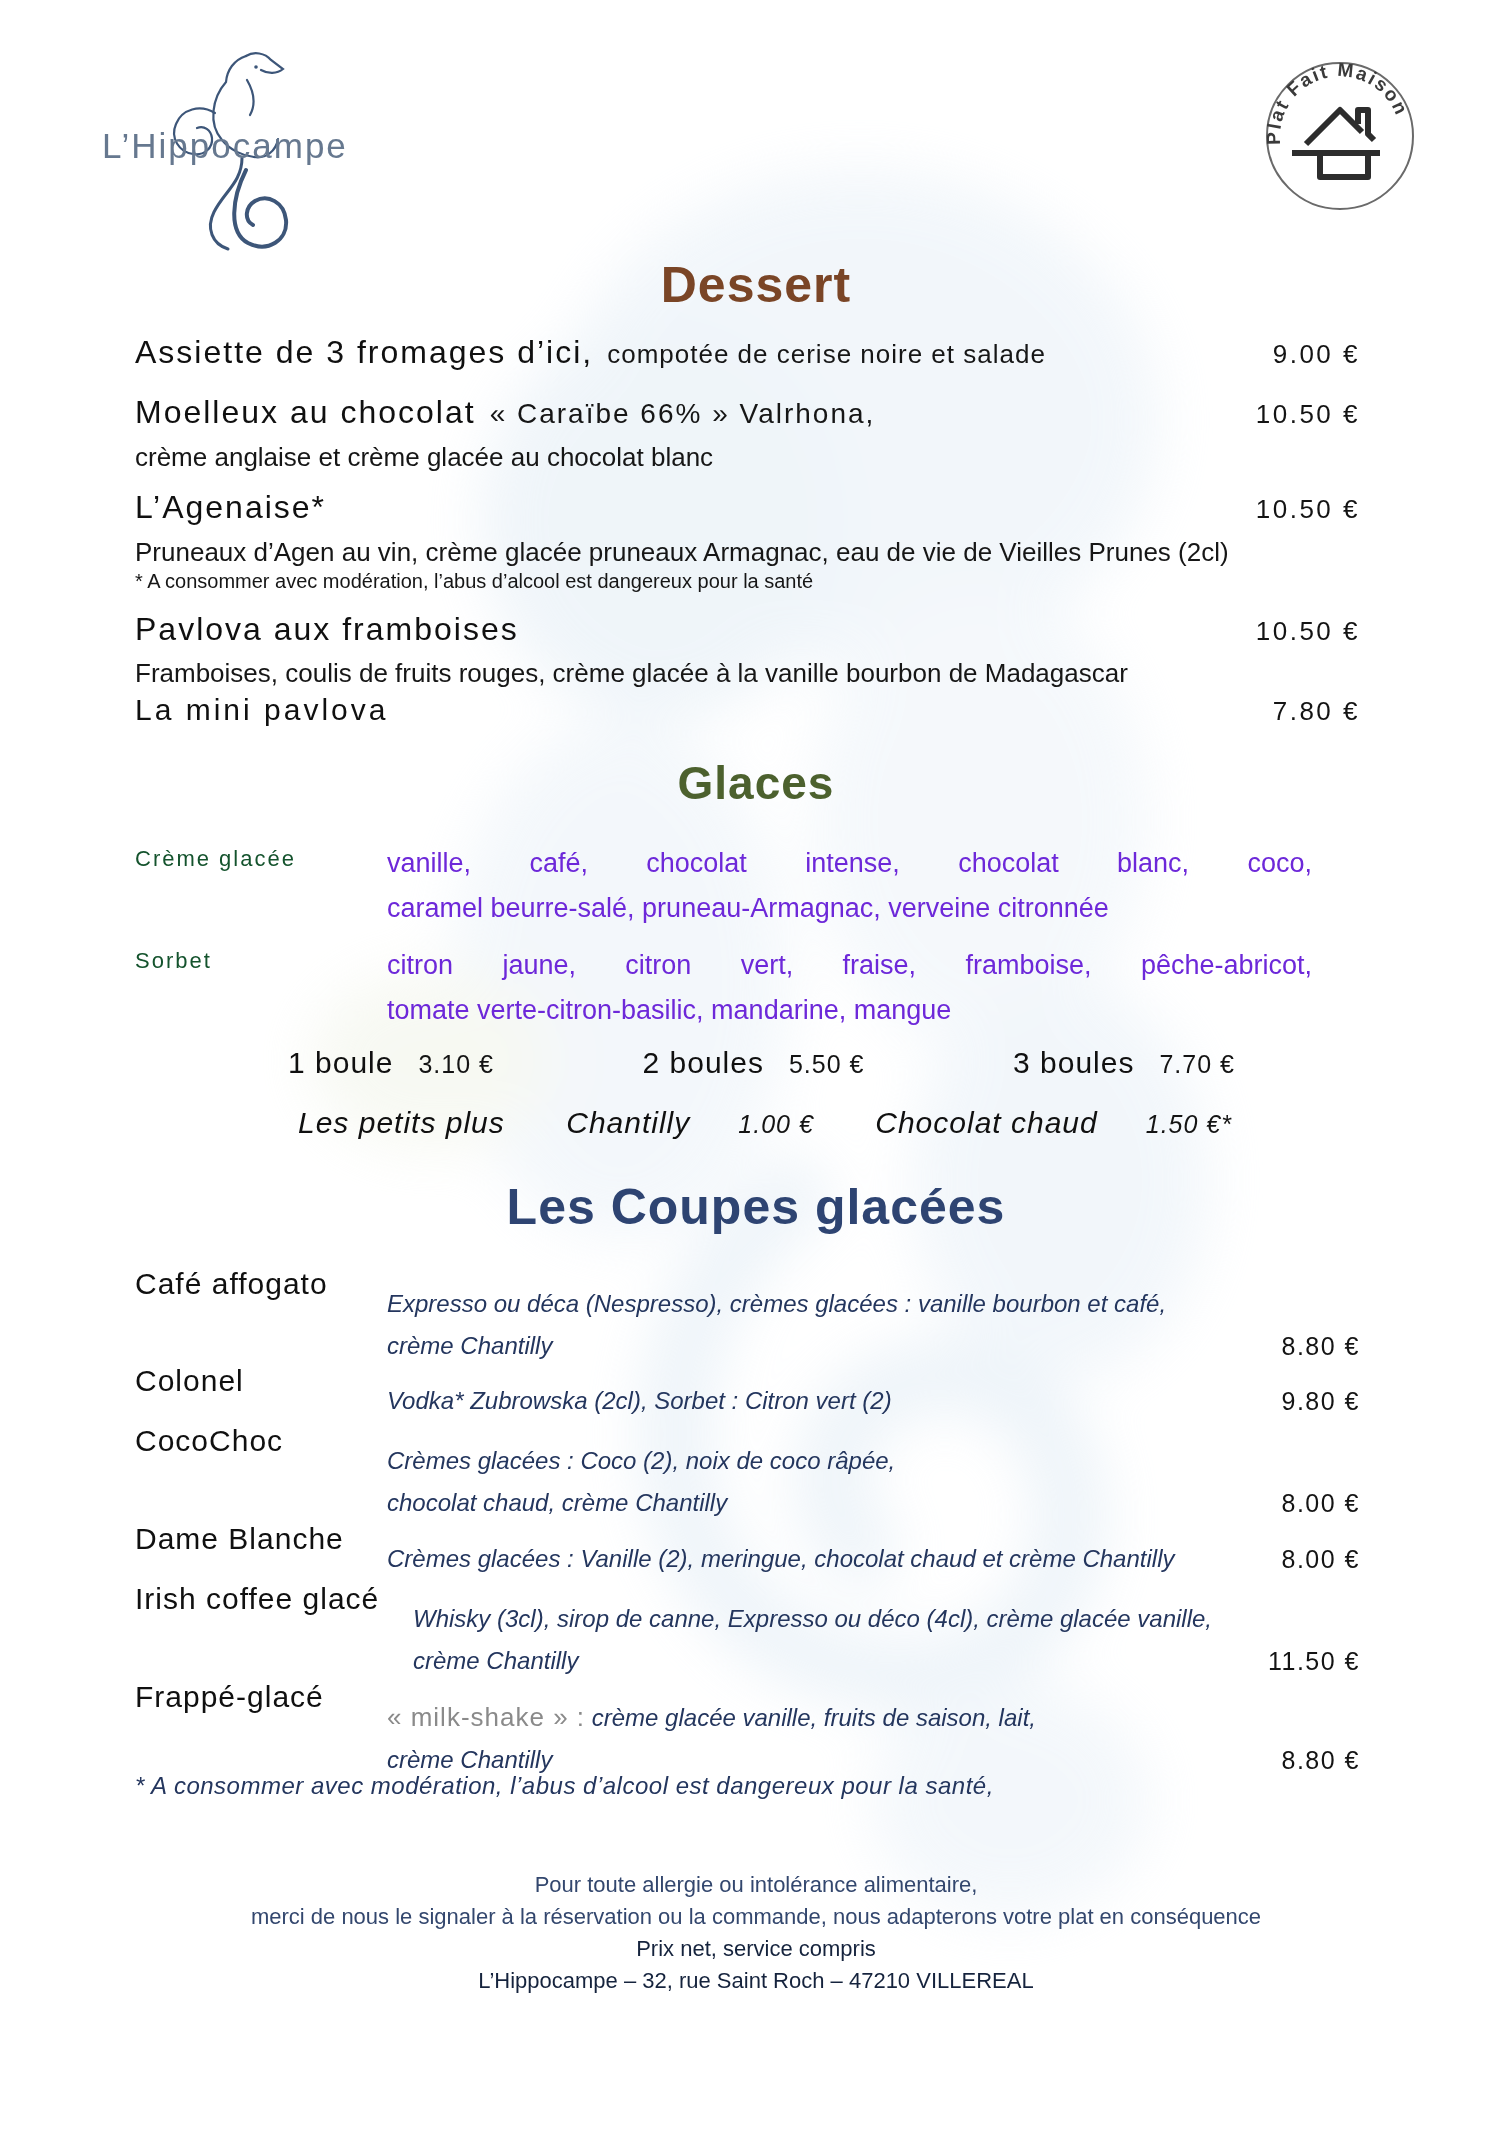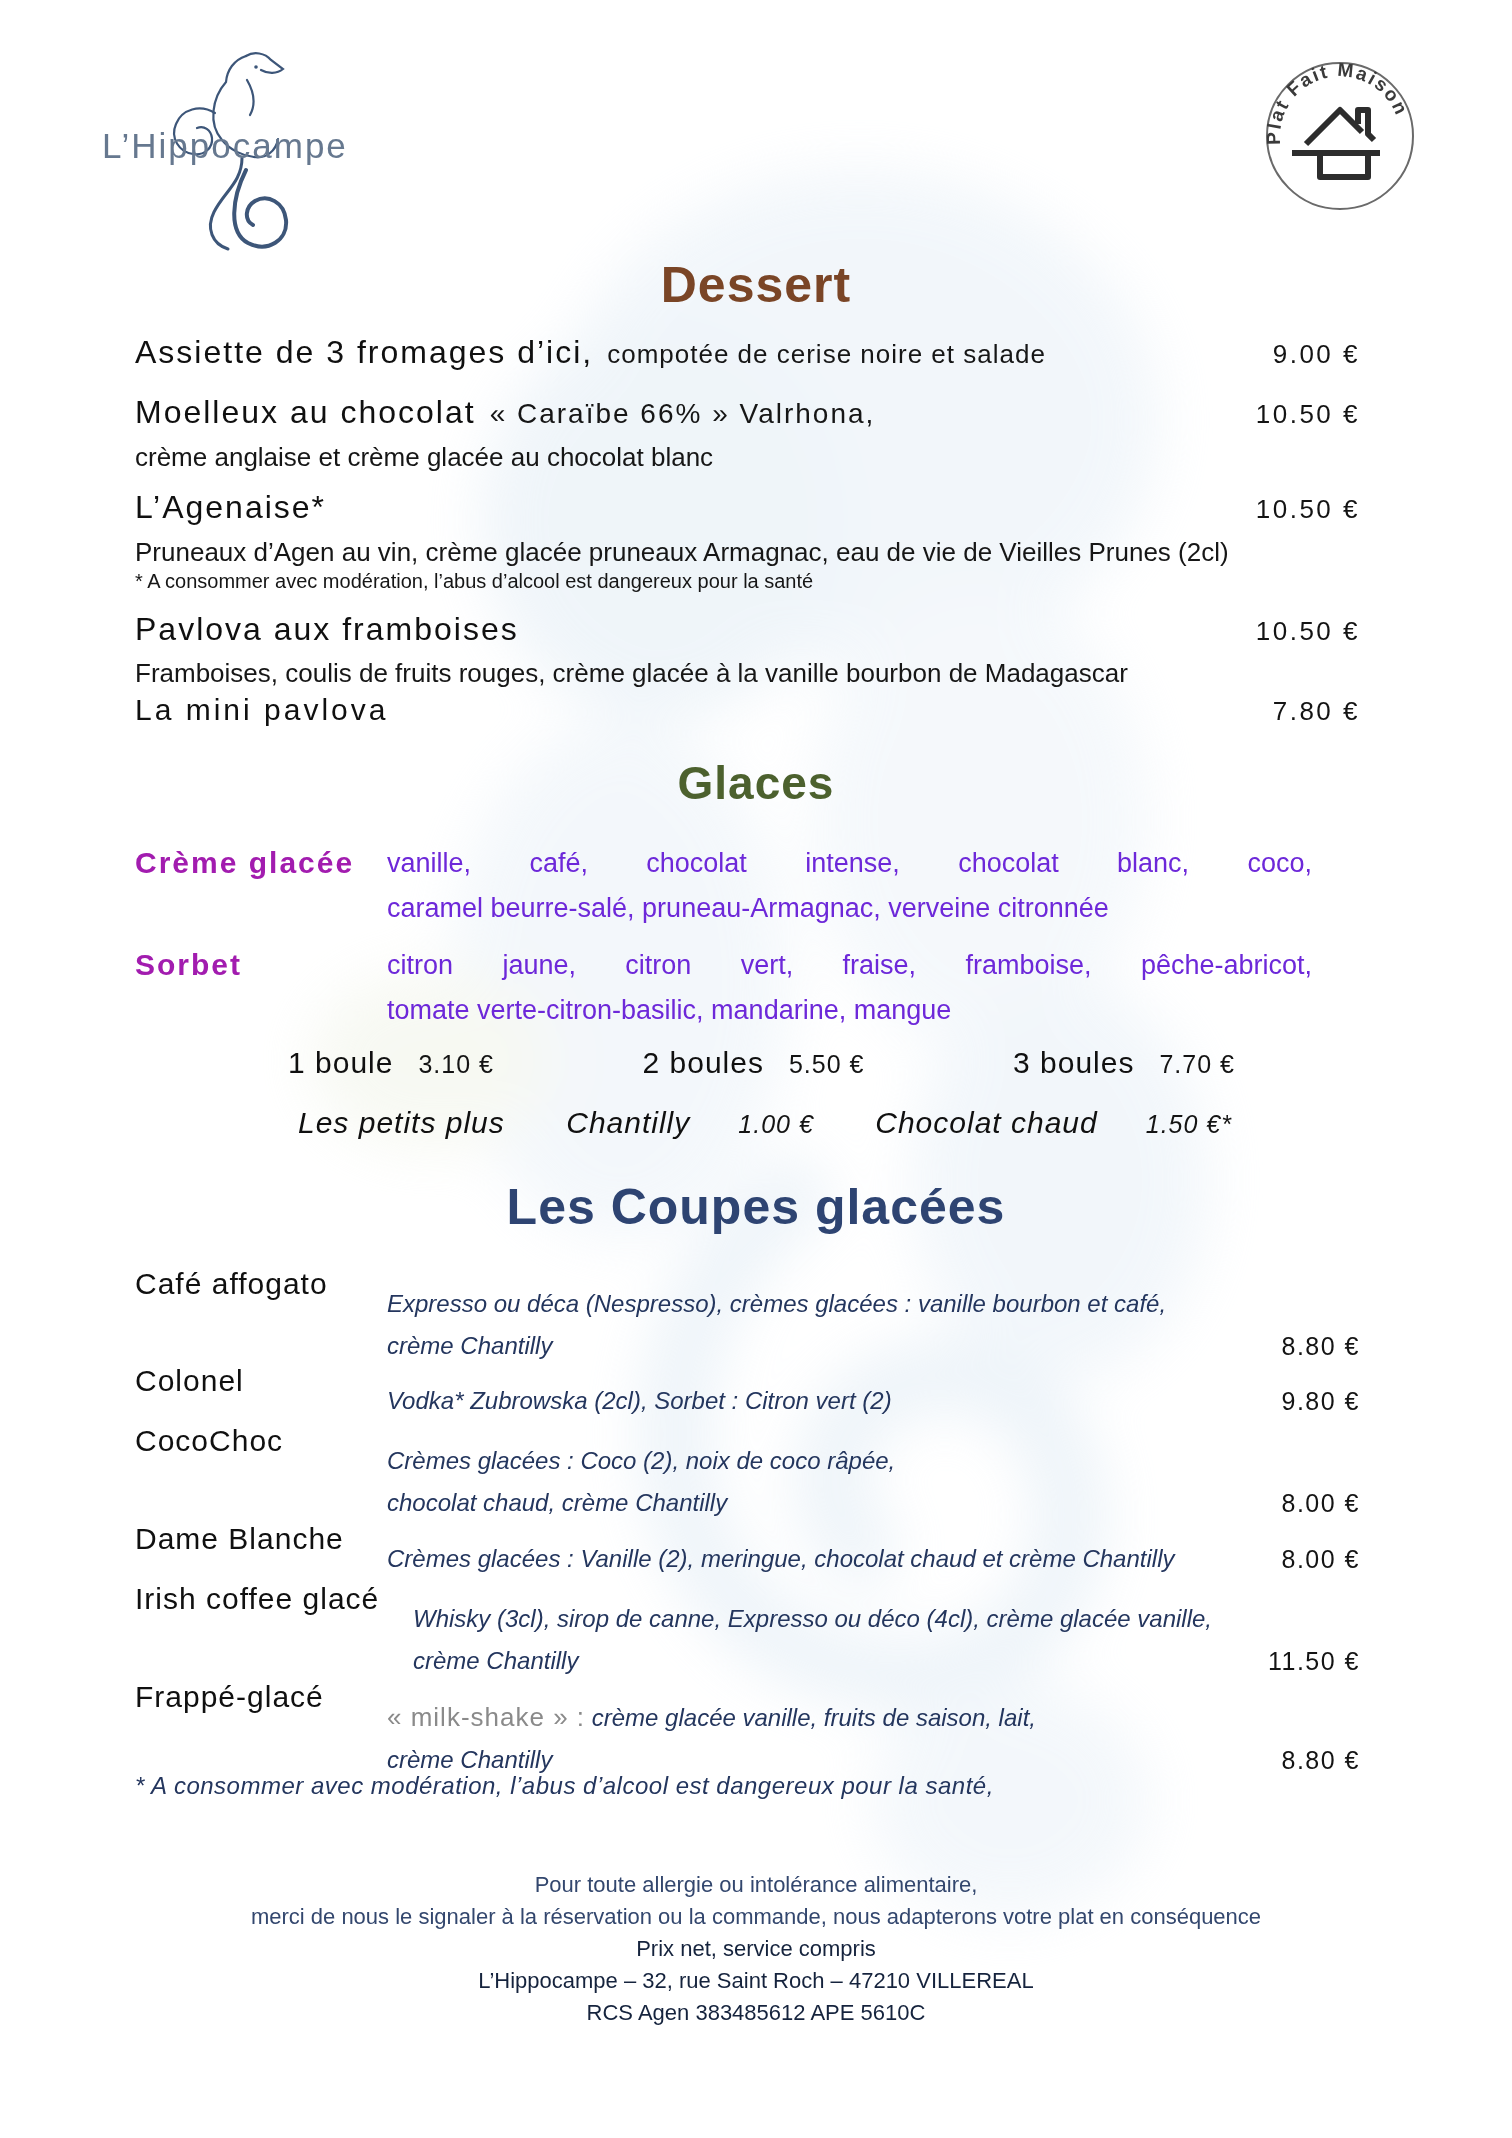--- a/index.html
+++ b/index.html
@@ -32,21 +32,21 @@
   .iname{font-size:32px;letter-spacing:2px;color:#101010;white-space:nowrap;}
   .isuffix{font-size:26px;letter-spacing:1px;color:#161616;white-space:nowrap;}
   .isuffix.sp{font-size:28px;letter-spacing:2px;}
   .iprice{margin-left:auto;font-size:26px;letter-spacing:2.5px;color:#141414;white-space:nowrap;}
   .idesc{position:absolute;left:135px;width:1100px;font-size:26px;color:#161616;}
   .inote{position:absolute;left:135px;width:1100px;font-size:20px;color:#161616;}
   .minirow{position:absolute;left:135px;width:1225px;display:flex;justify-content:space-between;align-items:baseline;gap:100px;}
   .mininame{font-size:30px;letter-spacing:3px;color:#101010;}
 
   
-  .glabel{position:absolute;left:135px;font-size:30px;letter-spacing:2px;color:#a21caf;white-space:nowrap;font-weight:bold;}
+  .glabel{position:absolute;left:135px;font-size:22px;letter-spacing:2px;color:#14532d;white-space:nowrap;}
   .gdesc{position:absolute;left:387px;width:925px;font-size:27px;color:#6d28d9;}
   .gjust{text-align:justify;text-align-last:justify;}
   .boules{position:absolute;left:288px;top:1046px;width:947px;display:flex;justify-content:space-between;align-items:baseline;}
   .bgroup{display:flex;align-items:baseline;gap:25px;}
   .blabel{font-size:30px;letter-spacing:1px;color:#101010;}
   .bprice{font-size:25px;letter-spacing:1px;color:#141414;}
   .petits{position:absolute;left:298px;top:1106px;width:934px;display:flex;justify-content:space-between;align-items:baseline;font-style:italic;}
   .pgroup{display:flex;align-items:baseline;gap:48px;}
   .plabel{font-size:30px;letter-spacing:1px;color:#101010;font-style:italic;}
   .pprice{font-size:25px;letter-spacing:1px;color:#141414;font-style:italic;}
@@ -242,16 +242,15 @@
       </div>
       <span class="cprice">8.80 €</span>
     </div>
 
     <div class="footnote">* A consommer avec modération, l’abus d’alcool est dangereux pour la santé,</div>
 
     <div class="fline fnavy" style="top:1872px">Pour toute allergie ou intolérance alimentaire,</div>
     <div class="fline fnavy" style="top:1904px">merci de nous le signaler à la réservation ou la commande, nous adapterons votre plat en conséquence</div>
     <div class="fline fdark" style="top:1936px">Prix net, service compris</div>
     <div class="fline fdark" style="top:1968px">L’Hippocampe – 32, rue Saint Roch – 47210 VILLEREAL</div>
-    <div class="fline fdark" style="top:2000px">RCS Agen 383485612 APE 5610C</div>
 
   </div>
 </div>
 
 </body></html>

